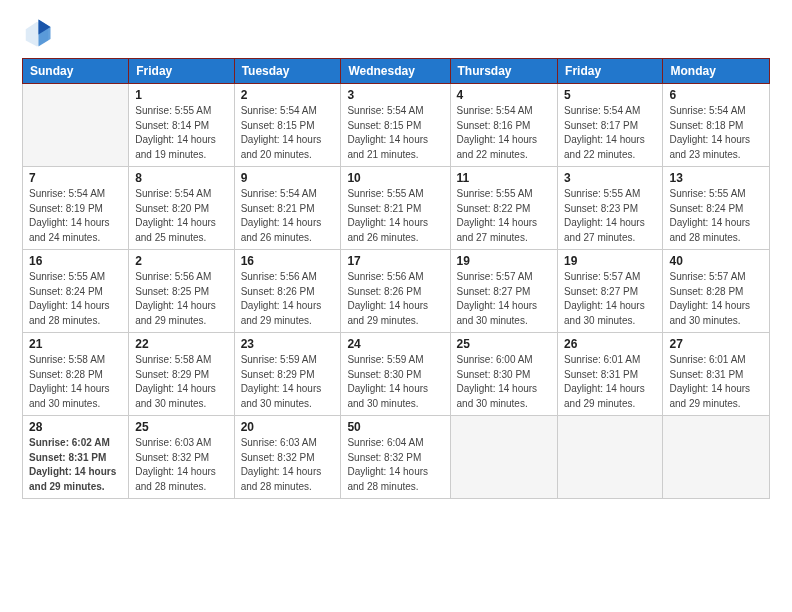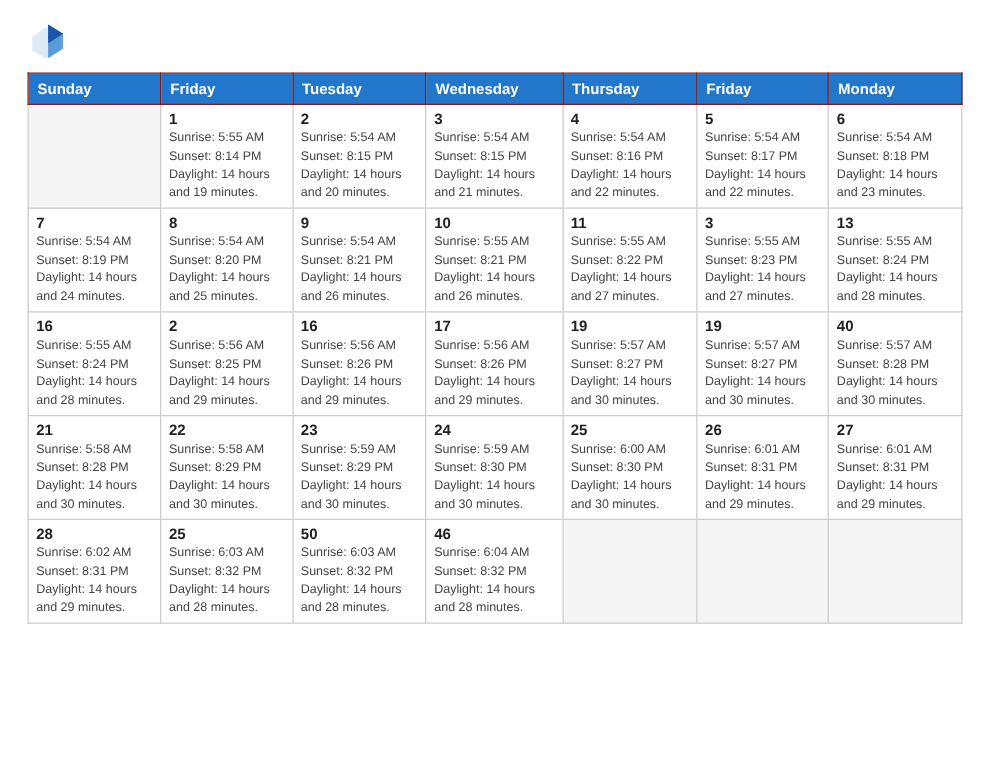--- a/index.html
+++ b/index.html
@@ -328,41 +328,41 @@
             <span class="day-number">27</span>
             <div class="day-info" style="white-space: pre-line;">Sunrise: 6:01 AM
 Sunset: 8:31 PM
 Daylight: 14 hours
 and 29 minutes.</div>
           </td>
         </tr>
         <tr>
           <td>
             <span class="day-number">28</span>
-            <div class="day-info" style="white-space: pre-line;">Sunrise: 6:02 AM
+            <div class="day-info" style="white-space: pre-line; font-weight: bold;">Sunrise: 6:02 AM
 Sunset: 8:31 PM
 Daylight: 14 hours
 and 29 minutes.</div>
           </td>
           <td>
             <span class="day-number">25</span>
             <div class="day-info" style="white-space: pre-line;">Sunrise: 6:03 AM
 Sunset: 8:32 PM
 Daylight: 14 hours
 and 28 minutes.</div>
           </td>
           <td>
-            <span class="day-number">50</span>
+            <span class="day-number">20</span>
             <div class="day-info" style="white-space: pre-line;">Sunrise: 6:03 AM
 Sunset: 8:32 PM
 Daylight: 14 hours
 and 28 minutes.</div>
           </td>
           <td>
-            <span class="day-number">46</span>
+            <span class="day-number">50</span>
             <div class="day-info" style="white-space: pre-line;">Sunrise: 6:04 AM
 Sunset: 8:32 PM
 Daylight: 14 hours
 and 28 minutes.</div>
           </td>
           <td class="empty"></td>
           <td class="empty"></td>
           <td class="empty"></td>
         </tr>
       </tbody>

